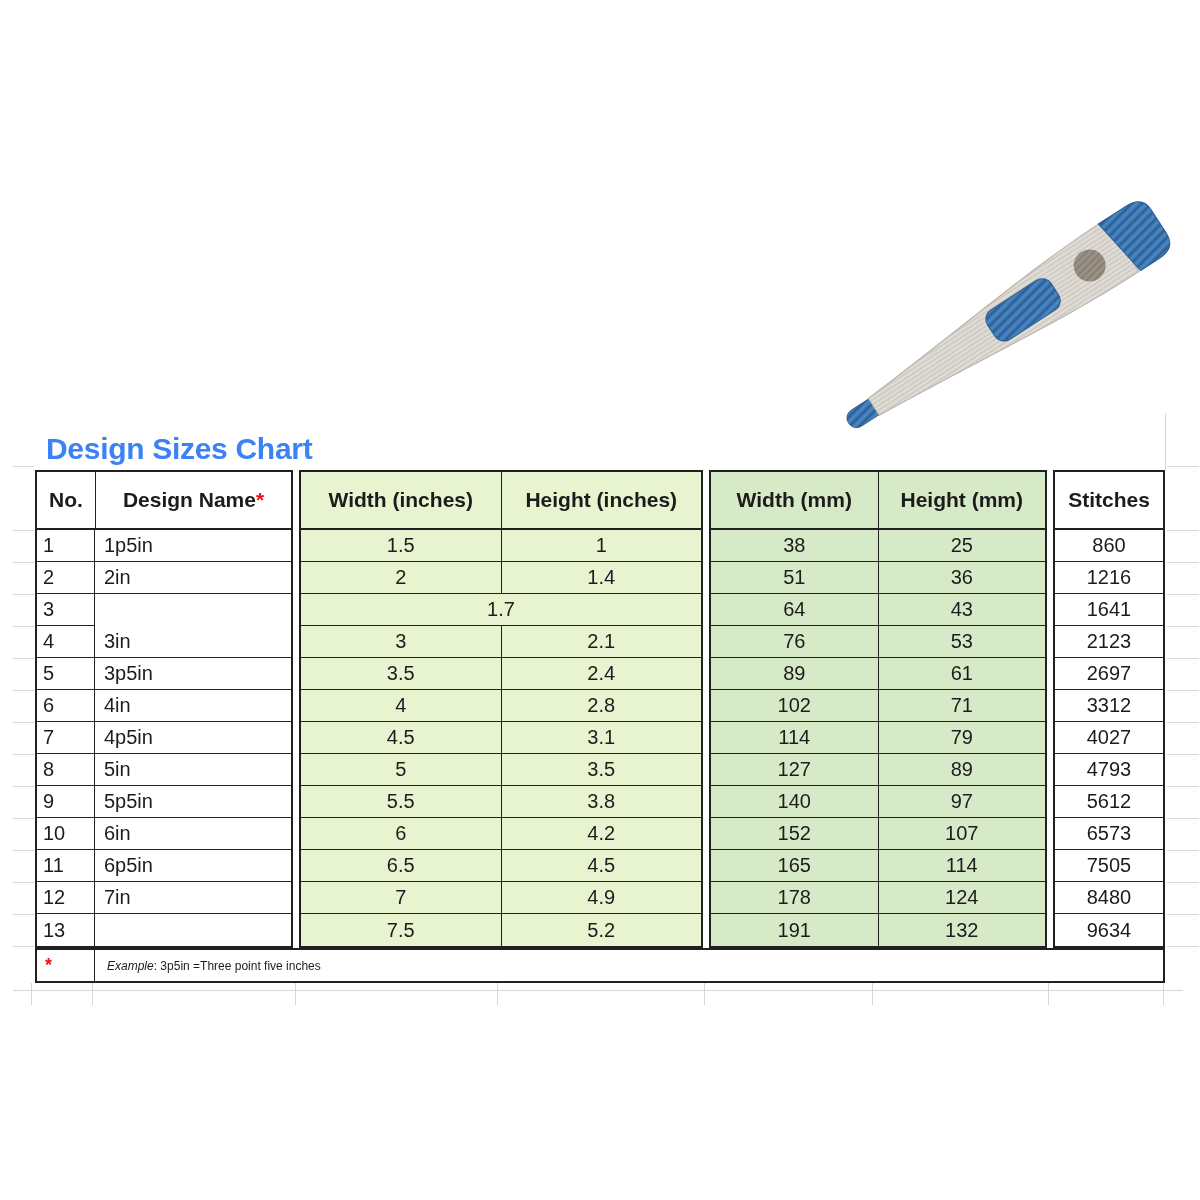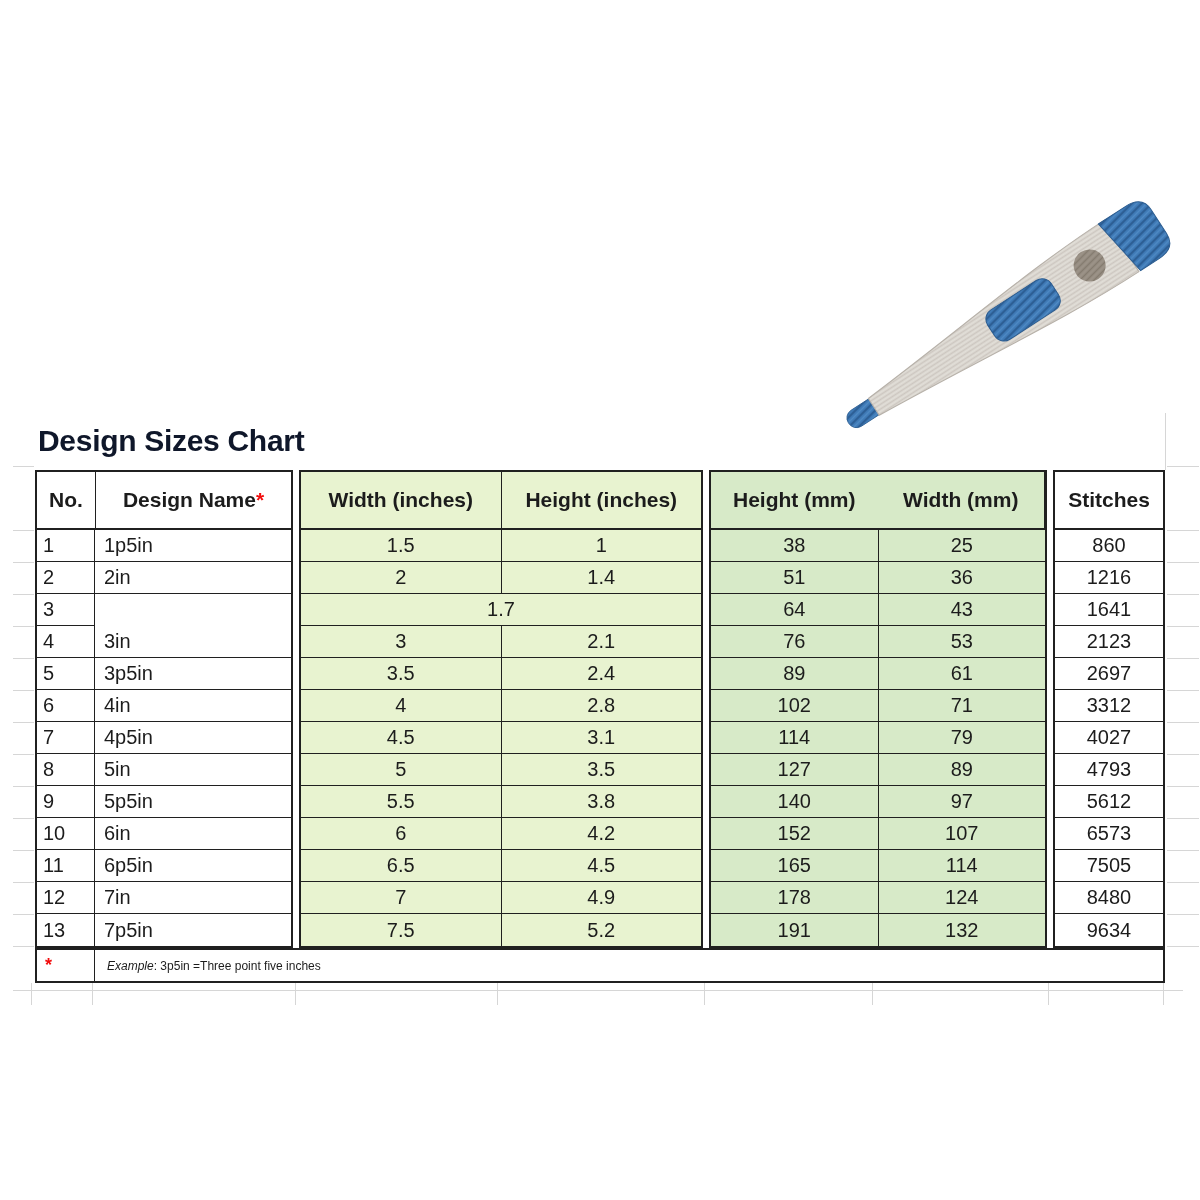--- a/index.html
+++ b/index.html
@@ -1,22 +1,22 @@
 <!DOCTYPE html>
 <html><head>
 <meta charset="utf-8">
 <style>
   html,body{margin:0;padding:0;background:#ffffff;}
   .sheet{
     position:relative;width:1200px;height:1200px;background:#ffffff;overflow:hidden;
     font-family:"Liberation Sans","DejaVu Sans",sans-serif;color:#1c1c1c;
   }
   .title{
-    position:absolute;left:34px;top:420px;margin:4px;
-    font-size:30px;font-weight:700;letter-spacing:-0.3px;color:#0f172a;
+    position:absolute;left:34px;top:420px;margin:12px;
+    font-size:30px;font-weight:700;letter-spacing:-0.3px;color:#3b82f6;
   }
   .gridline{position:absolute;background:#d6d6d6;}
   .panel{
     position:absolute;top:470px;height:478px;box-sizing:border-box;
     border:2px solid #202020;background:#ffffff;
   }
   .panelA{left:35px;width:258px;}
   .panelB{left:299px;width:404px;background:#e8f3d0;}
   .panelC{left:709px;width:338px;background:#d7eac8;}
   .panelD{left:1053px;width:112px;}
@@ -178,21 +178,20 @@
         <div class="row">
           <div class="cell no-col left-pad">11</div>
           <div class="cell grow name-pad">6p5in</div>
         </div>
         <div class="row">
           <div class="cell no-col left-pad">12</div>
           <div class="cell grow name-pad">7in</div>
         </div>
         <div class="row">
           <div class="cell no-col left-pad">13</div>
-          <div class="cell grow name-pad">7p5in</div>
         </div>
       </div>
   </div>
 
   <div class="panel panelB">
     <div class="hrow">
       <div class="hcell grow vdiv">
         <span>Width (inches)</span>
       </div>
       <div class="hcell grow">
@@ -249,25 +248,25 @@
         </div>
         <div class="row">
           <div class="cell grow num vdiv">7.5</div>
           <div class="cell grow num">5.2</div>
         </div>
       </div>
   </div>
 
   <div class="panel panelC">
     <div class="hrow">
+      <div class="hcell grow vdiv">
+        <span>Width (mm)</span>
+      </div>
       <div class="hcell grow">
         <span>Height (mm)</span>
-      </div>
-      <div class="hcell grow vdiv">
-        <span>Width (mm)</span>
       </div>
     </div>
     <div class="rows" id="rowsC">
         <div class="row">
           <div class="cell grow num vdiv">38</div>
           <div class="cell grow num">25</div>
         </div>
         <div class="row">
           <div class="cell grow num vdiv">51</div>
           <div class="cell grow num">36</div>

